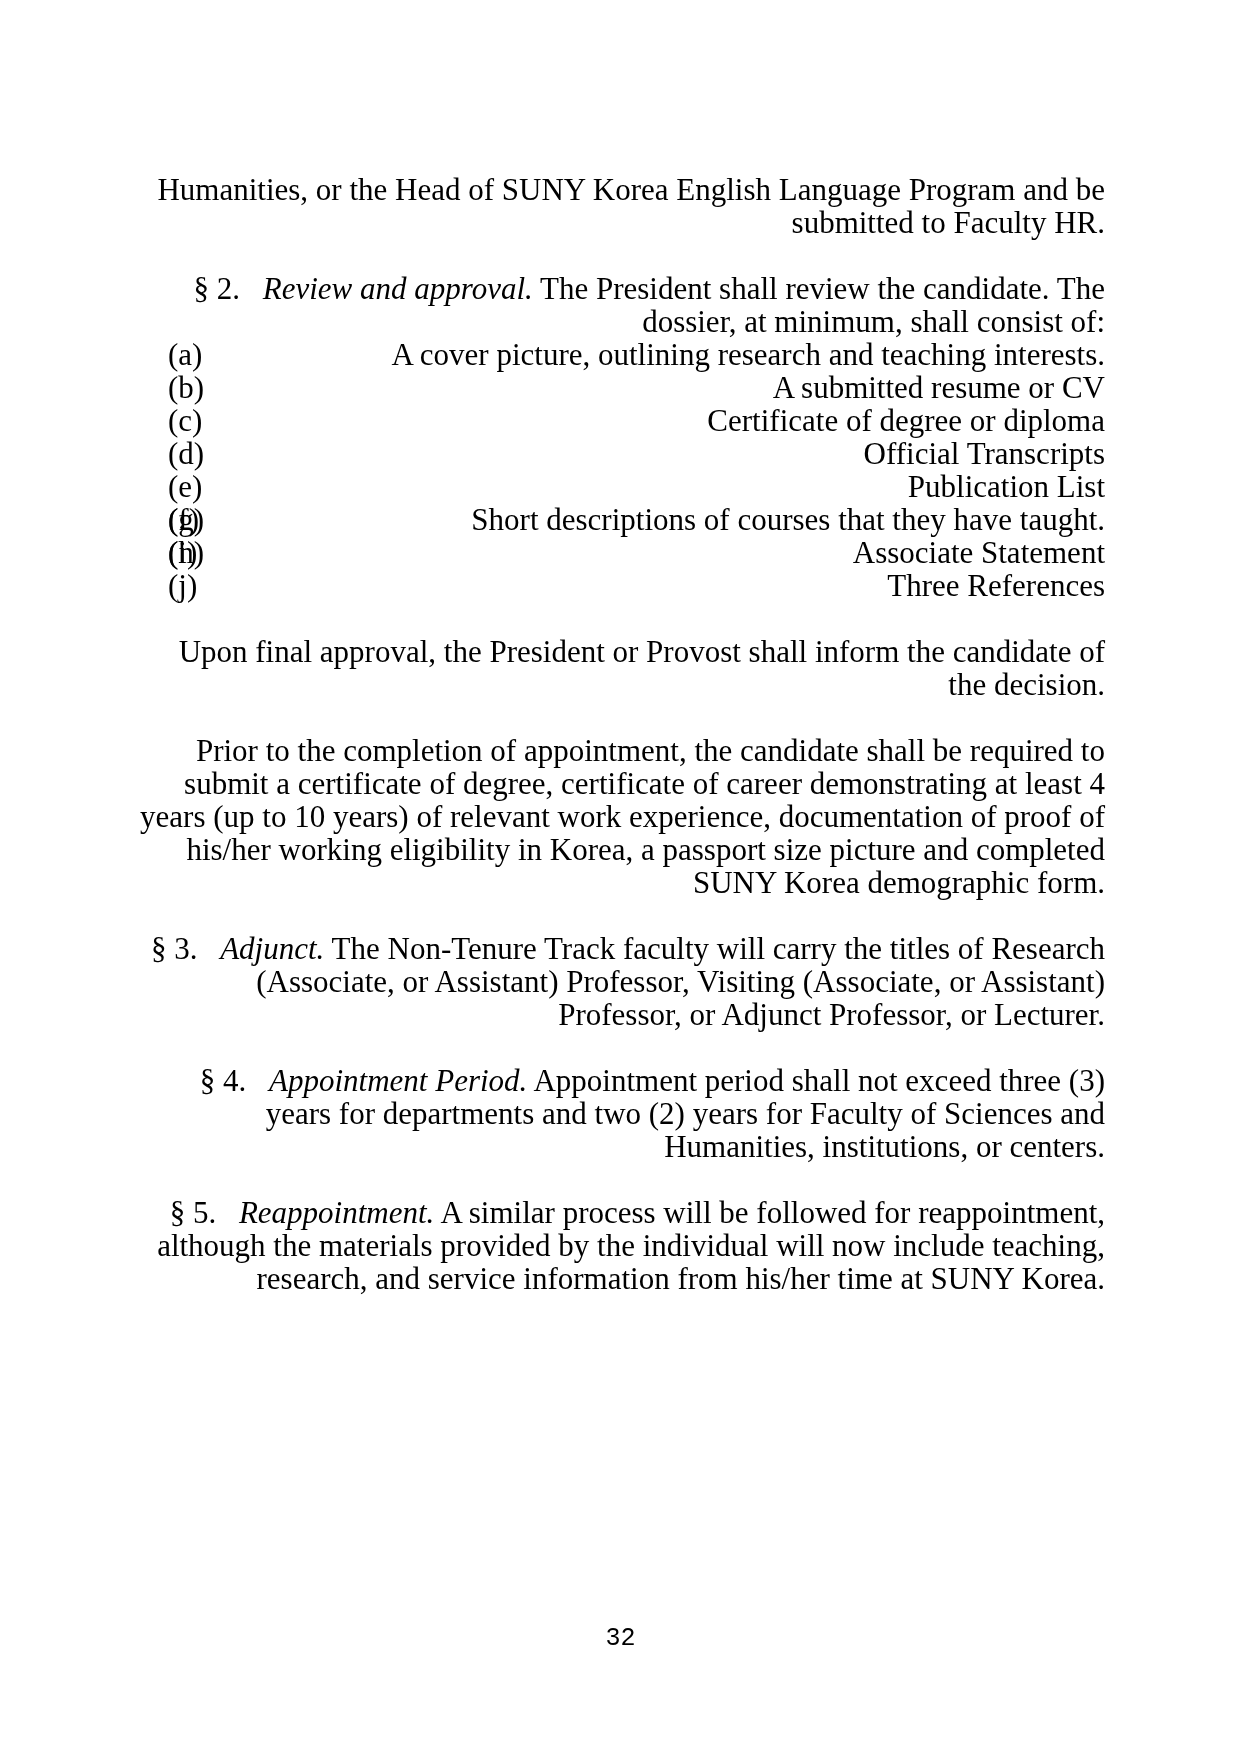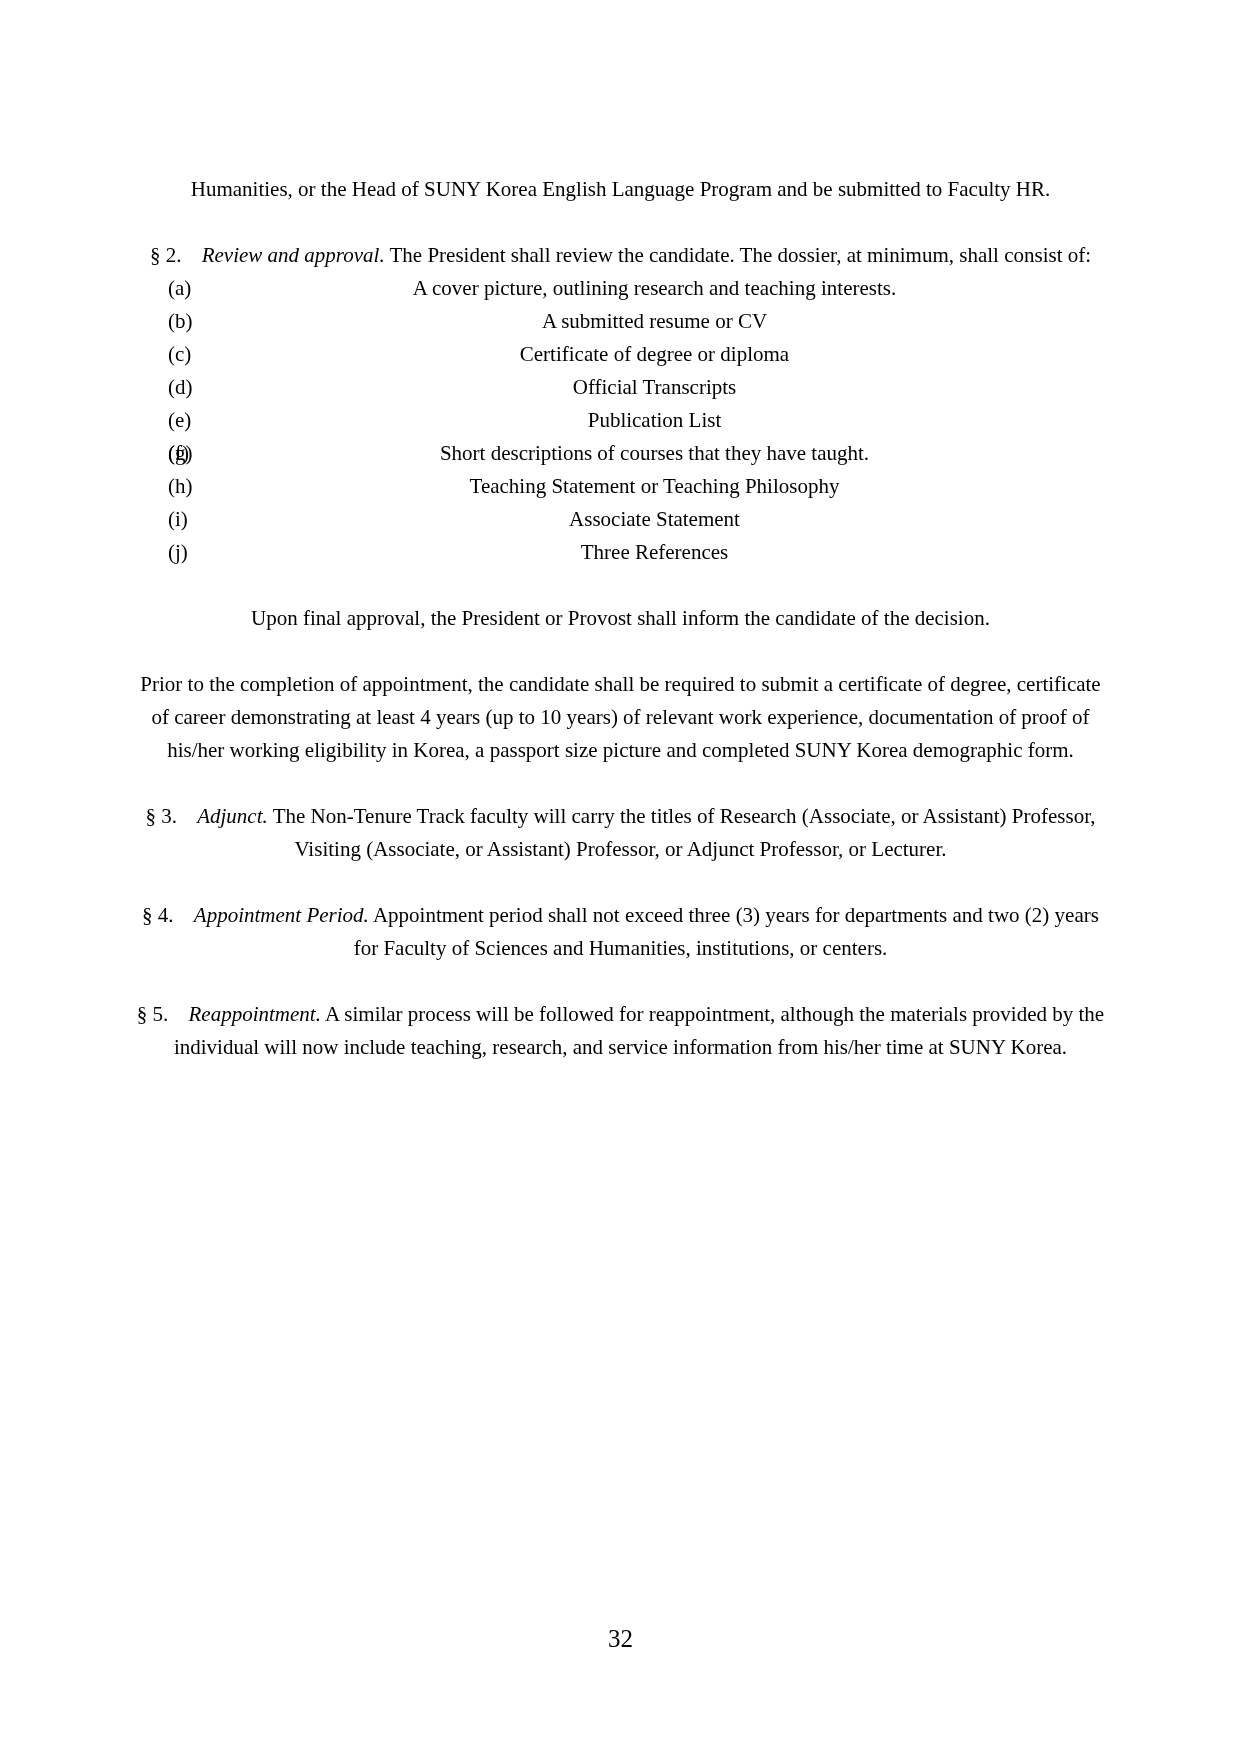--- a/index.html
+++ b/index.html
@@ -14,23 +14,23 @@
     background: #ffffff;
     overflow: hidden;
     font-family: "Liberation Serif", "DejaVu Serif", serif;
     color: #000000;
   }
   .doc {
     position: absolute;
     left: 136px;
     top: 173px;
     width: 969px;
-    font-size: 21px;
+    font-size: 31px;
     line-height: 33px;
-    text-align: center;
+    text-align: right;
   }
   .doc p {
     margin: 0;
     padding: 0;
   }
   .gap-above {
     margin-top: 33px !important;
   }
   .italic {
     font-style: italic;
@@ -51,41 +51,42 @@
     top: 0;
   }
   .page-number {
     position: absolute;
     top: 1622px;
     left: 0;
     width: 100%;
     text-align: center;
     font-size: 25px;
     line-height: 33px;
+    font-family: Liberation Mono, monospace;
   }
 </style>
 </head>
 <body>
 
 <div class="page">
   <div class="doc">
 
     <p><span>Humanities, or the Head of SUNY Korea English Language Program and be submitted to Faculty HR.</span></p>
 
     <p class="gap-above"><span>§ 2.</span> <span class="italic">Review and approval.</span> <span>The President shall review the candidate. The dossier, at minimum, shall consist of:</span></p>
 
     <ul class="dossier-list">
       <li class="dossier-item"><span class="dossier-marker">(a)</span><span>A cover picture, outlining research and teaching interests.</span></li>
       <li class="dossier-item"><span class="dossier-marker">(b)</span><span>A submitted resume or CV</span></li>
       <li class="dossier-item"><span class="dossier-marker">(c)</span><span>Certificate of degree or diploma</span></li>
       <li class="dossier-item"><span class="dossier-marker">(d)</span><span>Official Transcripts</span></li>
       <li class="dossier-item"><span class="dossier-marker">(e)</span><span>Publication List</span></li>
       <li class="dossier-item"><span class="dossier-marker">(f)</span></li>
       <li class="dossier-item"><span class="dossier-marker">(g)</span><span>Short descriptions of courses that they have taught.</span></li>
-      <li class="dossier-item"><span class="dossier-marker">(h)</span><span>Teaching Statement or Teaching Philosophy</span></li>
+      <li class="dossier-item"><span class="dossier-marker">(h)</span></li>
       <li class="dossier-item"><span class="dossier-marker">(i)</span><span>Associate Statement</span></li>
       <li class="dossier-item"><span class="dossier-marker">(j)</span><span>Three References</span></li>
     </ul>
 
     <p class="gap-above"><span>Upon final approval, the President or Provost shall inform the candidate of the decision.</span></p>
 
     <p class="gap-above"><span>Prior to the completion of appointment, the candidate shall be required to submit a certificate of degree, certificate of career demonstrating at least 4 years (up to 10 years) of relevant work experience, documentation of proof of his/her working eligibility in Korea, a passport size picture and completed SUNY Korea demographic form.</span></p>
 
     <p class="gap-above"><span>§ 3.</span> <span class="italic">Adjunct.</span> <span>The Non-Tenure Track faculty will carry the titles of Research (Associate, or Assistant) Professor, Visiting (Associate, or Assistant) Professor, or Adjunct Professor, or Lecturer.</span></p>
 

